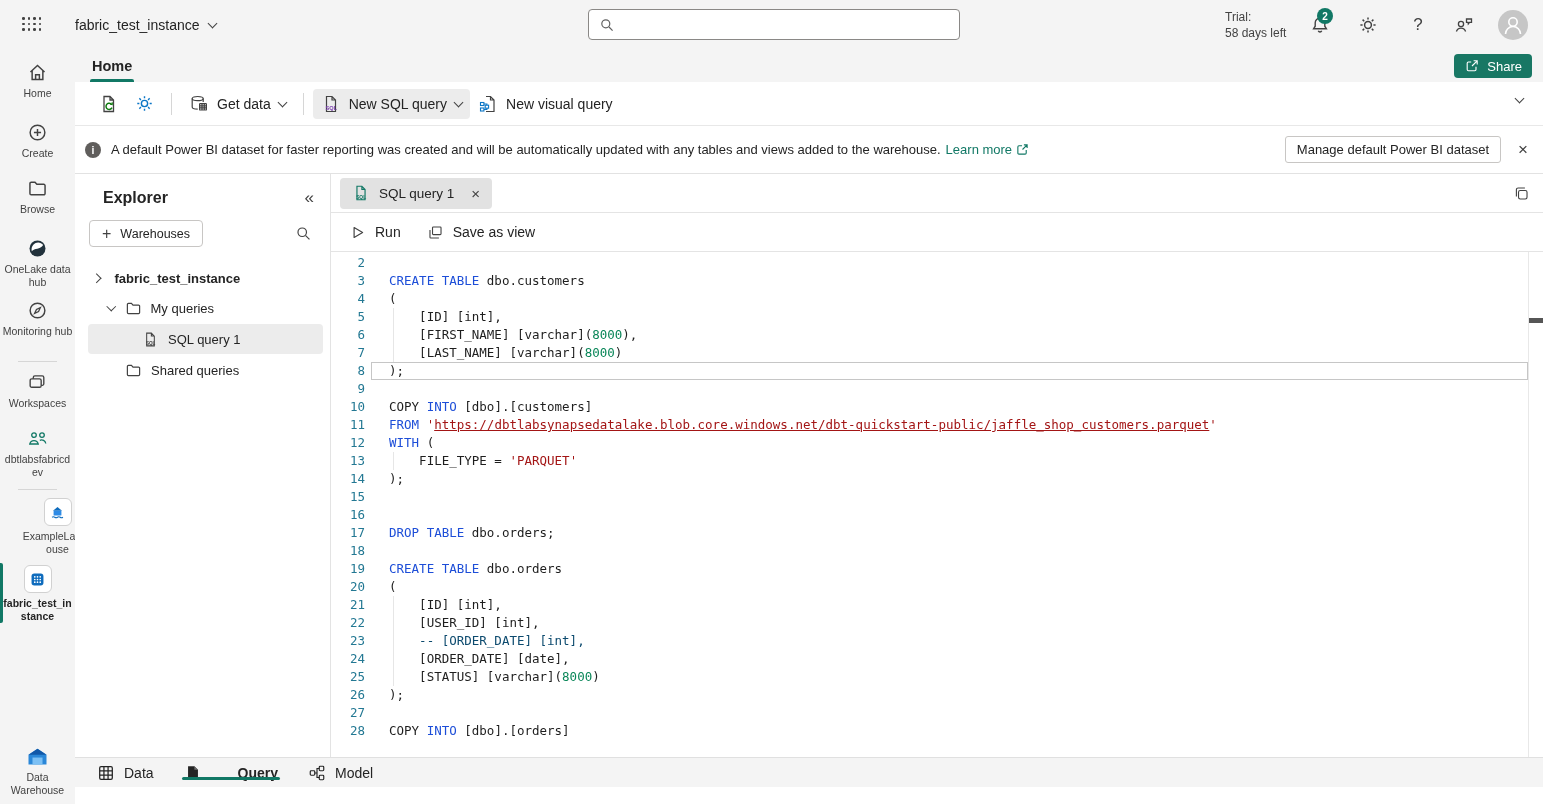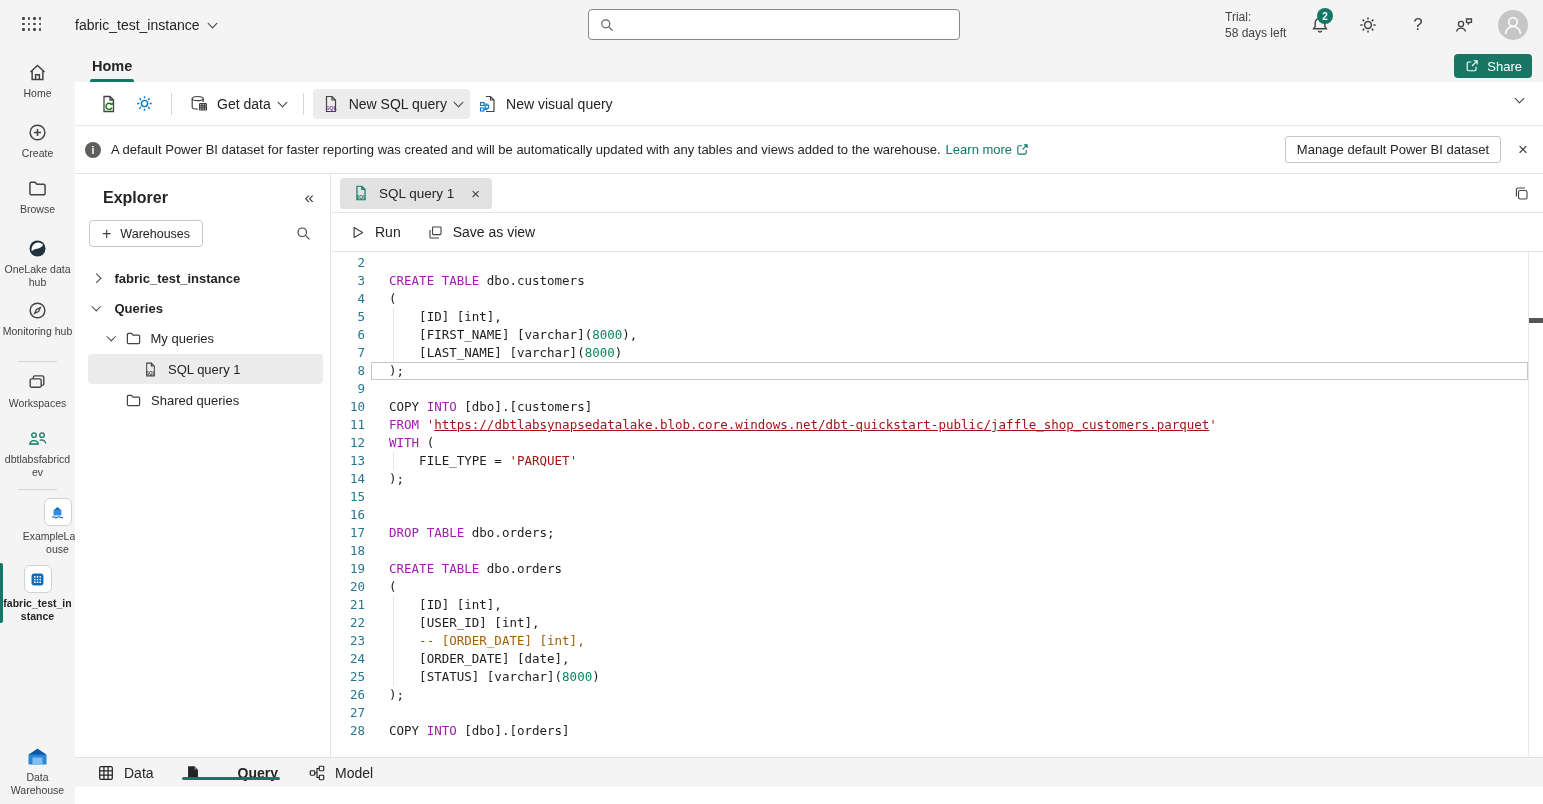--- a/index.html
+++ b/index.html
@@ -67,26 +67,26 @@
   .qtoolbar{height:39px;border-bottom:1px solid #e4e4e4;box-sizing:border-box;display:flex;align-items:center;gap:26px;padding-left:18px;font-size:14px;}
   .tbtn{display:flex;align-items:center;gap:9px;cursor:pointer;}
   
   .editor{position:absolute;left:0;top:78px;right:0;bottom:0;font-family:"DejaVu Sans Mono",monospace;font-size:12.5px;}
   .rows{position:absolute;left:0;top:2px;right:15px;}
   .row{display:flex;height:18px;line-height:18px;}
   .ln{width:34px;padding-right:6px;text-align:right;color:#237893;flex:none;user-select:none;}
   .ct{flex:1;padding-left:18px;white-space:pre;position:relative;color:#1e1e1e;}
   .row.cur .ct{box-shadow:inset 0 0 0 1px #c6c6c6;}
   .guide{position:absolute;left:22px;top:0;bottom:0;width:1px;background:#e6e6e6;}
-  .tk-k{color:#a21caf;}
+  .tk-k{color:#1d4ed8;}
   .tk-p{color:#1e1e1e;}
   .tk-s{color:#a31515;}
   .tk-l{color:#a31515;text-decoration:underline;}
   .tk-n{color:#098658;}
-  .tk-c{color:#a16207;}
+  .tk-c{color:#0c4a6e;}
   .ruler{position:absolute;right:0;top:0;bottom:0;width:15px;border-left:1px solid #e8e8e8;box-sizing:border-box;}
   .cursor-mark{position:absolute;left:0;right:0;top:66px;height:5px;background:#565656;}
   
   .bottombar{position:absolute;left:75px;top:757px;right:0;height:30px;background:#f4f4f4;border-top:1px solid #e0e0e0;box-sizing:border-box;display:flex;align-items:stretch;gap:30px;padding-left:22px;font-size:14px;}
   .btab{position:relative;display:flex;align-items:center;gap:9px;cursor:pointer;color:#242424;}
   .btab.sel{font-weight:700;gap:36px;}
   .btab.sel::after{content:"";position:absolute;left:-2px;right:-2px;bottom:7px;height:3px;background:#117865;border-radius:2px;}
 </style>
 </head>
 <body>
@@ -373,24 +373,20 @@
         <svg width="17" height="17" viewBox="0 0 20 20" fill="none" stroke="#424242" stroke-width="1.4">
             <circle cx="8.5" cy="8.5" r="5"></circle>
             <path d="M12.5 12.5 L17 17"></path>
           </svg>
       </span>
     </div>
     <div class="tree">
       <div class="trow bold" style="padding-left:18px;">
         <span class="cv r" style="margin-right:15px;"></span>
         <span>fabric_test_instance</span>
-      </div>
-      <div class="trow bold" style="padding-left:18px;">
-        <span class="cv" style="margin-right:15px;"></span>
-        <span>Queries</span>
       </div>
       <div class="trow" style="padding-left:33px;">
         <span class="cv" style="margin-right:10px;"></span>
         <span style="margin-right:9px;">
           <svg width="17" height="17" viewBox="0 0 20 20" fill="none" stroke="#424242" stroke-width="1.4">
               <path d="M2.8 5.2 a1.2 1.2 0 0 1 1.2 -1.2 h3.6 l1.8 2 h6.6 a1.2 1.2 0 0 1 1.2 1.2 v7.6 a1.2 1.2 0 0 1 -1.2 1.2 H4 a1.2 1.2 0 0 1 -1.2 -1.2 Z"></path>
             </svg>
         </span>
         <span>My queries</span>
       </div>

